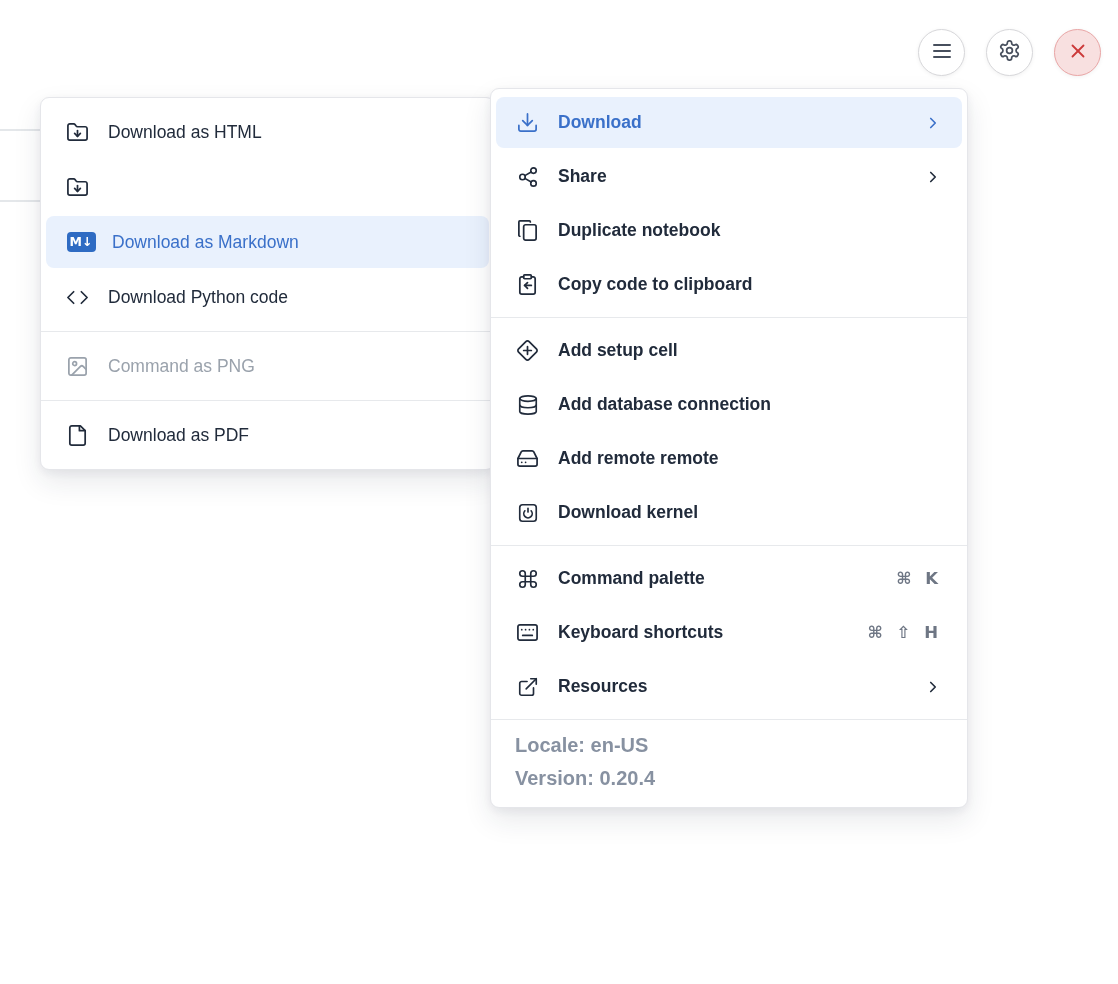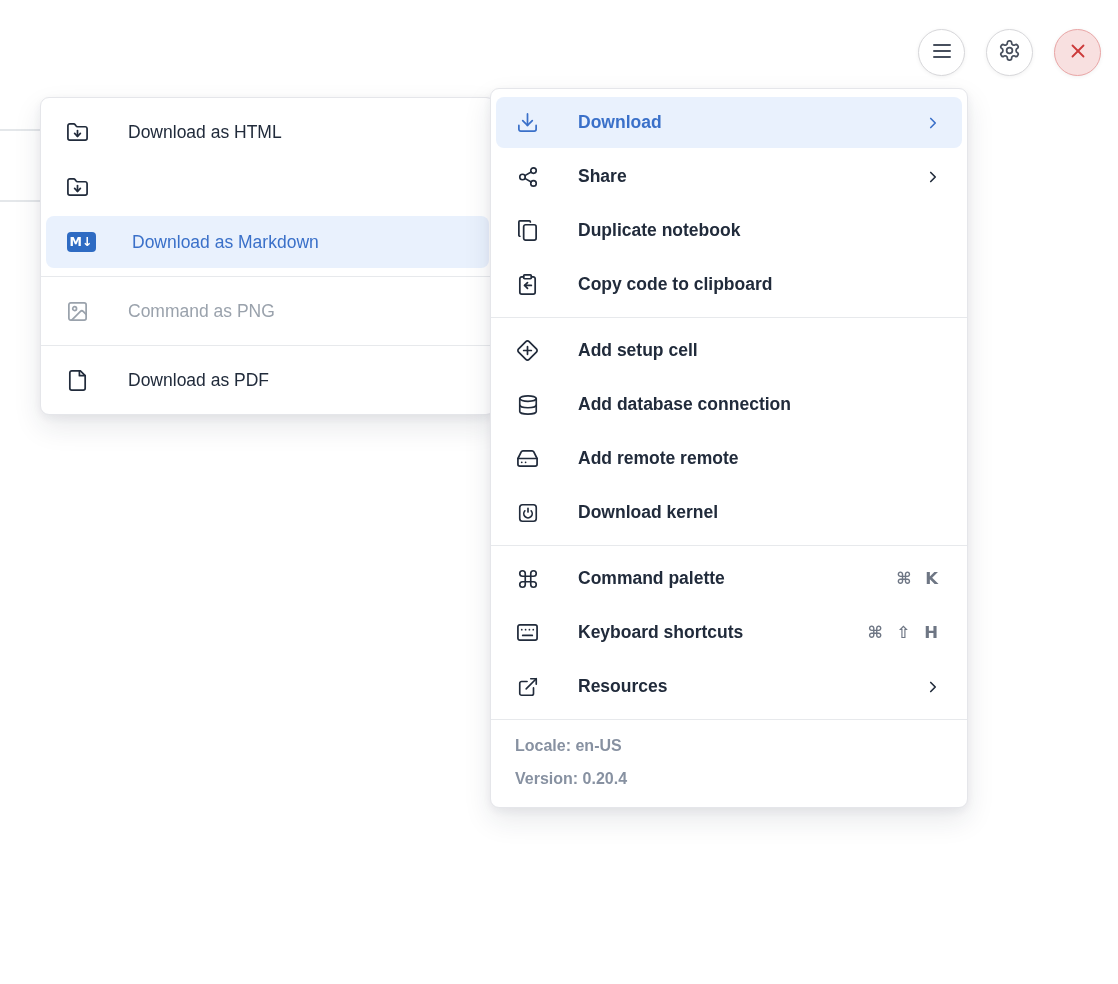--- a/index.html
+++ b/index.html
@@ -24,21 +24,21 @@
   .btn-close svg { stroke:#cc3a3a; }
 
   
   .panel { position:absolute; background:#fff; border:1px solid #e5e6ea; border-radius:9px;
            box-shadow:0 12px 28px rgba(30,40,60,.10), 0 3px 8px rgba(30,40,60,.06); }
   .submenu { left:40px; top:97px; width:455px; z-index:10; padding:5px; }
   .mainmenu { left:490px; top:88px; width:478px; z-index:20; padding:5px 5px 0 5px;font-weight:bold; }
 
   
   .mi { display:flex; align-items:center; height:52px; margin:3px 0; padding:0 20px;
-        border-radius:8px; font-size:17.5px; color:#212b3b; cursor:pointer; white-space:nowrap;gap:20px; }
+        border-radius:8px; font-size:17.5px; color:#212b3b; cursor:pointer; white-space:nowrap; }
   .mainmenu .mi { height:51px; }
   .mi .ic { width:23px; height:23px; flex:0 0 23px; margin-right:19px;
             display:flex; align-items:center; justify-content:center; }
   .mi svg.lucide { stroke:currentColor; fill:none; stroke-width:1.8;
                    stroke-linecap:round; stroke-linejoin:round; }
   .mi .chev { margin-left:auto; display:flex; align-items:center; }
   .mi .chev svg { stroke:currentColor; fill:none; stroke-width:2.2;
                   stroke-linecap:round; stroke-linejoin:round; }
   .mi.hl { background:#e9f1fd; color:#3a70c9; }
   .mi.disabled { color:#9aa2ac; cursor:default; }
@@ -46,21 +46,21 @@
               font-family:"DejaVu Sans",sans-serif; }
 
   .md-badge { display:inline-block; background:#2e6bc3; color:#ffffff; border-radius:4px;
               font-size:12.5px; font-weight:bold; line-height:1; padding:4px 4px 4px 3px;
               font-family:"DejaVu Sans",sans-serif; letter-spacing:0; }
 
   .sep { height:1px; background:#e7e9ec; margin:7px -5px; }
   .submenu .sep { margin:8px -5px; }
 
   .menu-footer { border-top:1px solid #e7e9ec; margin:7px -5px 0 -5px; padding:9px 24px 12px 24px; }
-  .menu-footer div { font-size:16px; line-height:33px; color:#8791a1; }
+  .menu-footer div { font-size:20px; line-height:33px; color:#8791a1; }
 </style>
 </head>
 <body>
 
 <div class="stage">
 
   <div class="bg-line l1"></div>
   <div class="bg-line l2"></div>
 
   <div class="circle-btn btn-menu">
@@ -112,20 +112,29 @@
       </span>
     </div>
 
     <div class="mi hl">
       <span class="ic" style="width:31px; flex-basis:31px; margin-right:15px;">
         <span class="md-badge">M↓</span>
       </span>
       <span>Download as Markdown</span>
     </div>
 
+    <div class="mi">
+      <span class="ic">
+        <svg class="lucide" width="23" height="23" viewBox="0 0 24 24">
+            <path d="m16 18 6-6-6-6"></path>
+            <path d="m8 6-6 6 6 6"></path>
+          </svg>
+      </span>
+      <span>Download Python code</span>
+    </div>
 
     <div class="sep"></div>
 
     <div class="mi disabled">
       <span class="ic">
         <svg class="lucide" width="23" height="23" viewBox="0 0 24 24">
             <rect x="3" y="3" width="18" height="18" rx="2"></rect>
             <circle cx="9" cy="9" r="2"></circle>
             <path d="m21 15-3.086-3.086a2 2 0 0 0-2.828 0L6 21"></path>
           </svg>

